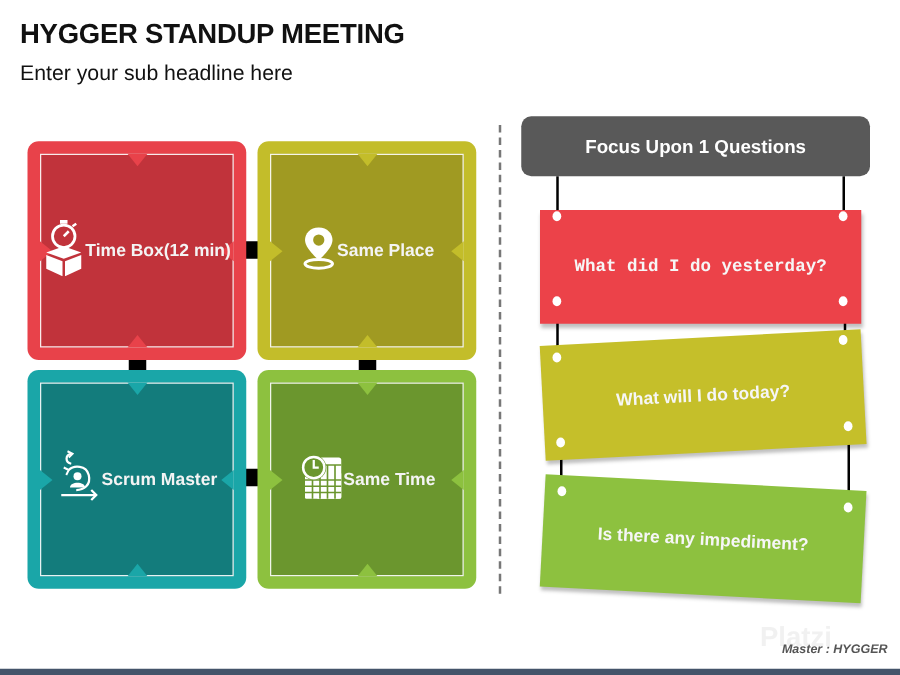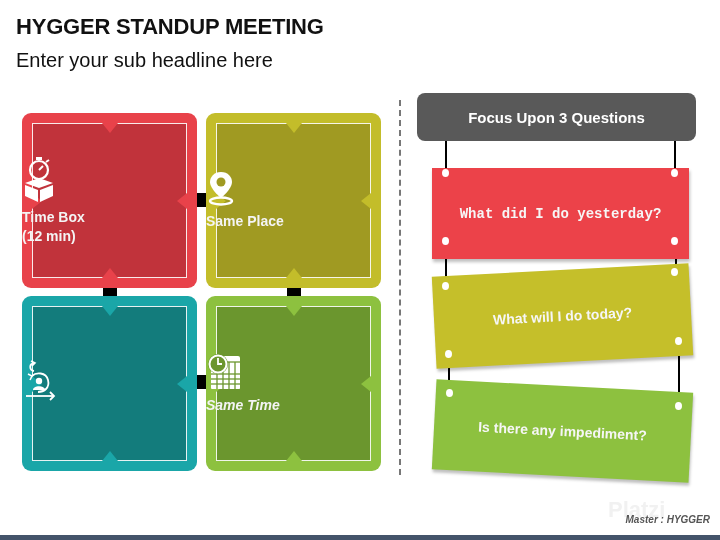--- a/index.html
+++ b/index.html
@@ -7,21 +7,21 @@
     width: 720px; height: 540px; position: relative; overflow: hidden;
     background: #ffffff;
     font-family: "Liberation Sans", "DejaVu Sans", sans-serif;
   }
   .title {
     position: absolute; left: 16px; top: 14px;
     font-size: 22px; font-weight: bold; color: #111; letter-spacing: -0.2px;
   }
   .subtitle {
     position: absolute; left: 16px; top: 49px;
-    font-size: 20px; color: #111;
+    font-size: 17px; color: #111;
   }
   
   .tile {
     position: absolute; width: 175px; height: 175px;
     border-radius: 9px; box-sizing: border-box;
   }
   .tile .inner {
     position: absolute; left: 10px; top: 10px; right: 10px; bottom: 10px;
     border: 1px solid rgba(255,255,255,0.9);
   }
@@ -31,21 +31,21 @@
   .notch.top { left: 50%; top: -1px; margin-left: -8px;
     border-left: 8px solid transparent; border-right: 8px solid transparent; }
   .notch.bottom { left: 50%; bottom: -1px; margin-left: -8px;
     border-left: 8px solid transparent; border-right: 8px solid transparent; }
   .notch.left { top: 50%; left: -1px; margin-top: -8px;
     border-top: 8px solid transparent; border-bottom: 8px solid transparent; }
   .notch.right { top: 50%; right: -1px; margin-top: -8px;
     border-top: 8px solid transparent; border-bottom: 8px solid transparent; }
   .tile-content {
     position: absolute; left: 0; right: 0; top: 0; bottom: 0;
-    display: flex; flex-direction: column; align-items: flex-start; justify-content: center;
+    display: flex; flex-direction: row; align-items: center; justify-content: center;
     color: #fff; text-align: center;
   }
   .tile-label { font-size: 14px; font-weight: bold; line-height: 19px; color: #f4f4f4; }
   .tile-icon { margin-bottom: 6px; }
   .connector { position: absolute; background: #000; }
   
   .divider {
     position: absolute; left: 399px; top: 100px; width: 0; height: 375px;
     border-left: 2px dashed #777;
   }
@@ -140,24 +140,25 @@
     <svg class="tile-icon" width="36" height="42" viewBox="0 0 36 42">
       <path d="M12 3 C7 4 7 10 12 11" fill="none" stroke="#fff" stroke-width="1.8"></path>
       <polyline points="9,1 13,3 10,6" fill="none" stroke="#fff" stroke-width="1.6"></polyline>
       <path d="M10 16 C14 12 24 12 26 20 C28 28 22 32 16 32" fill="none" stroke="#fff" stroke-width="1.8"></path>
       <polyline points="6,14 10,16 8,20" fill="none" stroke="#fff" stroke-width="1.6"></polyline>
       <circle cx="17" cy="21" r="3.2" fill="#fff"></circle>
       <path d="M11 30 C11 25 23 25 23 30 Z" fill="#fff"></path>
       <line x1="4" y1="36" x2="32" y2="36" stroke="#fff" stroke-width="1.8"></line>
       <polyline points="28,32 32,36 28,40" fill="none" stroke="#fff" stroke-width="1.8"></polyline>
     </svg>
-  </div>
-</div>
-
-<div class="tile" style="left:206px;top:296px;background:#8dc13f;font-style:italic;">
+    <div class="tile-label">Scrum Master</div>
+  </div>
+</div>
+
+<div class="tile" style="left:206px;top:296px;background:#8dc13f;">
   <div class="inner" style="background:#6b962e;">
     <div class="notch top" style="border-top:10px solid #8dc13f;"></div>
     <div class="notch bottom" style="border-bottom:10px solid #8dc13f;"></div>
     <div class="notch left" style="border-left:10px solid #8dc13f;"></div>
     <div class="notch right" style="border-right:10px solid #8dc13f;"></div>
   </div>
   <div class="tile-content">
     <svg class="tile-icon" width="36" height="38" viewBox="0 0 36 38">
       <rect x="14" y="4" width="20" height="33" rx="2" fill="#fff"></rect>
       <rect x="5" y="16" width="29" height="21" rx="1" fill="#fff"></rect>
@@ -181,21 +182,21 @@
 
 <div class="divider"></div>
 
 <div class="string" style="left:445px;top:141px;height:32px;"></div>
 <div class="string" style="left:674px;top:141px;height:32px;"></div>
 <div class="string" style="left:445px;top:240px;height:44px;"></div>
 <div class="string" style="left:675px;top:240px;height:32px;"></div>
 <div class="string" style="left:448px;top:352px;height:42px;"></div>
 <div class="string" style="left:678px;top:338px;height:68px;"></div>
 
-<div class="q-header">Focus Upon 3 Questions</div>
+<div class="q-header">Focus Upon 1 Questions</div>
 
 <div class="card" style="left:432px;top:168px;background:#ec4249;font-family:Liberation Mono, monospace;">
   <span>What did I do yesterday?</span>
 </div>
 
 <div class="card" style="left:434px;top:270px;height:92px;background:#c5bf2a;transform:rotate(-3deg);">
   <span>What will I do today?</span>
 </div>
 
 <div class="card" style="left:434px;top:386px;height:90px;background:#8dc13f;transform:rotate(3deg);">

